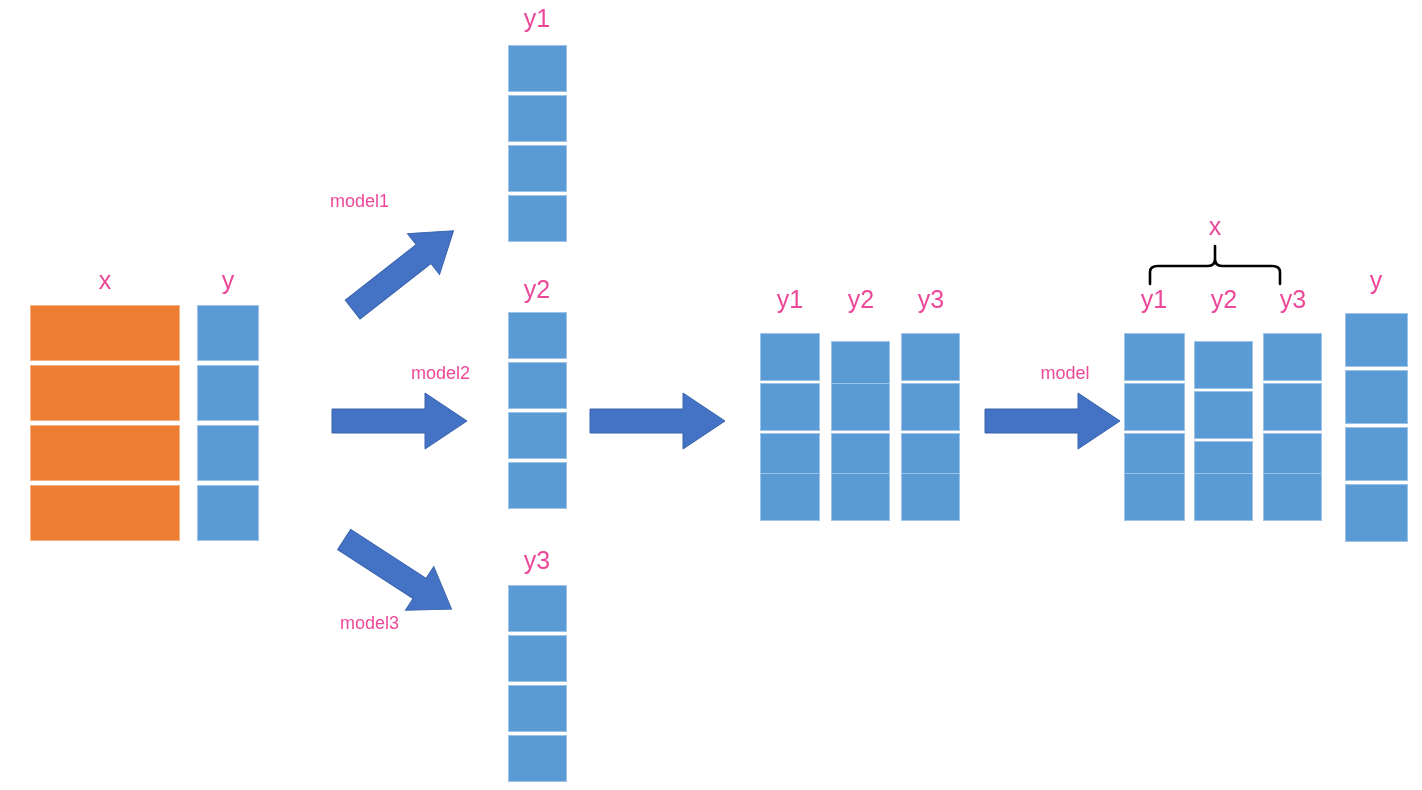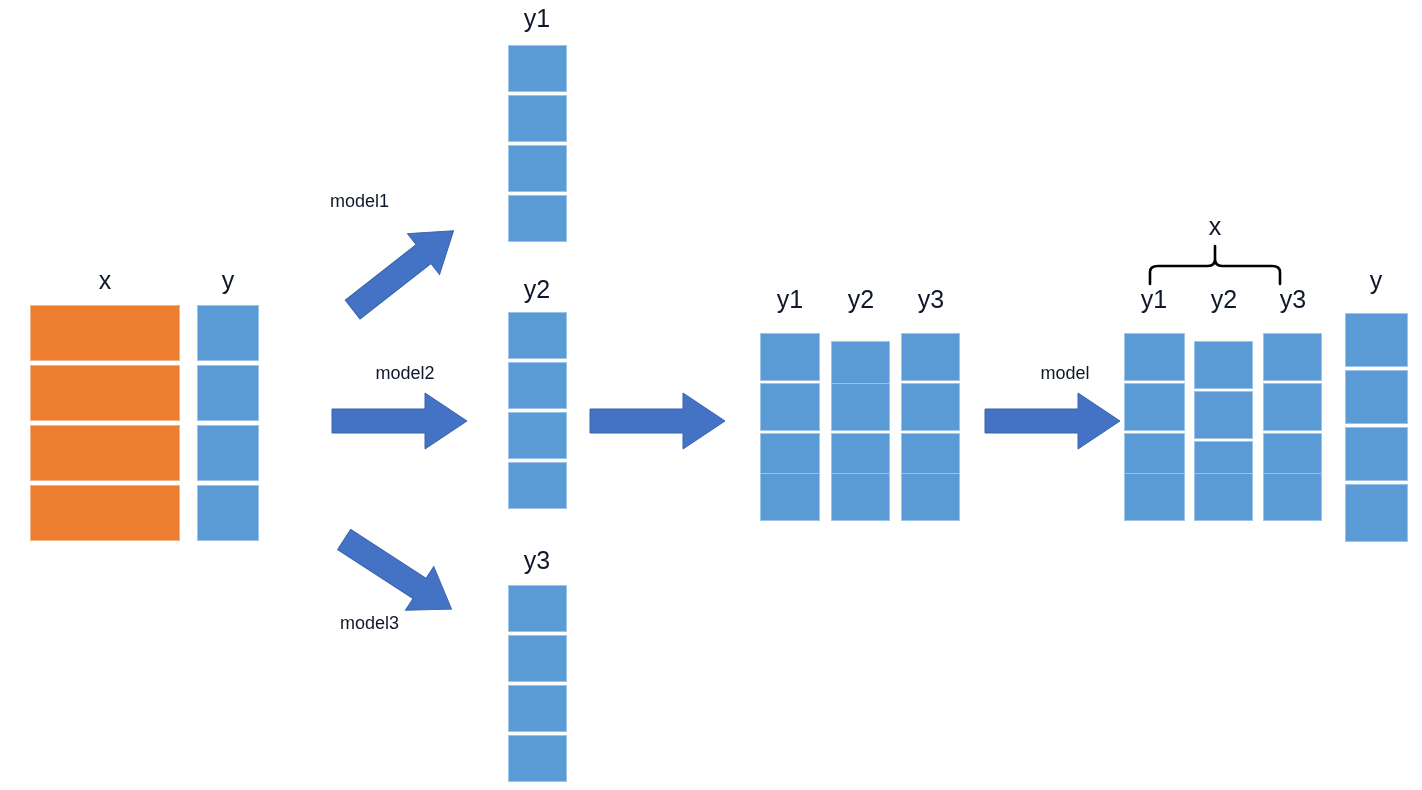--- a/index.html
+++ b/index.html
@@ -24,21 +24,21 @@
     border: 1px solid #9DC3E6;
   }
   .cell.orange {
     background: #ED7D31;
     border: 1px solid #F4B183;
   }
   .lbl {
     position: absolute;
     font-family: "Liberation Sans", sans-serif;
     font-size: 25px;
-    color: #0f172a;
+    color: #ec4899;
     white-space: nowrap;
     text-align: center;
     line-height: 1;
   }
   .lbl.model {
     font-size: 18px;
   }
   .arrow-svg {
     position: absolute;
     overflow: visible;
@@ -71,21 +71,21 @@
     <div class="cell" style="left:197px; top:485px; width:62px; height:56px;"></div>
   </div>
 
   <div class="lbl model" style="left:330px; top:192px; width:120px; text-align:left;">model1</div>
   <svg class="arrow-svg" style="left:340px; top:210px;" width="135" height="115" viewBox="0 0 135 115">
     <g transform="rotate(-38 67 57)">
       <polygon points="-2,45 88,45 88,31 126,57 88,83 88,69 -2,69" fill="#4472C4" stroke="#3A63AE" stroke-width="1"></polygon>
     </g>
   </svg>
 
-  <div class="lbl model" style="left:340px; top:364px; width:130px; text-align:center;">model2</div>
+  <div class="lbl model" style="left:340px; top:364px; width:130px; text-align:right;">model2</div>
   <svg class="arrow-svg" style="left:332px; top:392px;" width="136" height="58" viewBox="0 0 136 58">
     <polygon points="0,17 93,17 93,1 135,29 93,57 93,41 0,41" fill="#4472C4" stroke="#3A63AE" stroke-width="1"></polygon>
   </svg>
 
   <div class="lbl model" style="left:340px; top:614px; width:130px; text-align:left;">model3</div>
   <svg class="arrow-svg" style="left:335px; top:520px;" width="135" height="115" viewBox="0 0 135 115">
     <g transform="rotate(33 67 57)">
       <polygon points="-2,45 88,45 88,31 126,57 88,83 88,69 -2,69" fill="#4472C4" stroke="#3A63AE" stroke-width="1"></polygon>
     </g>
   </svg>

